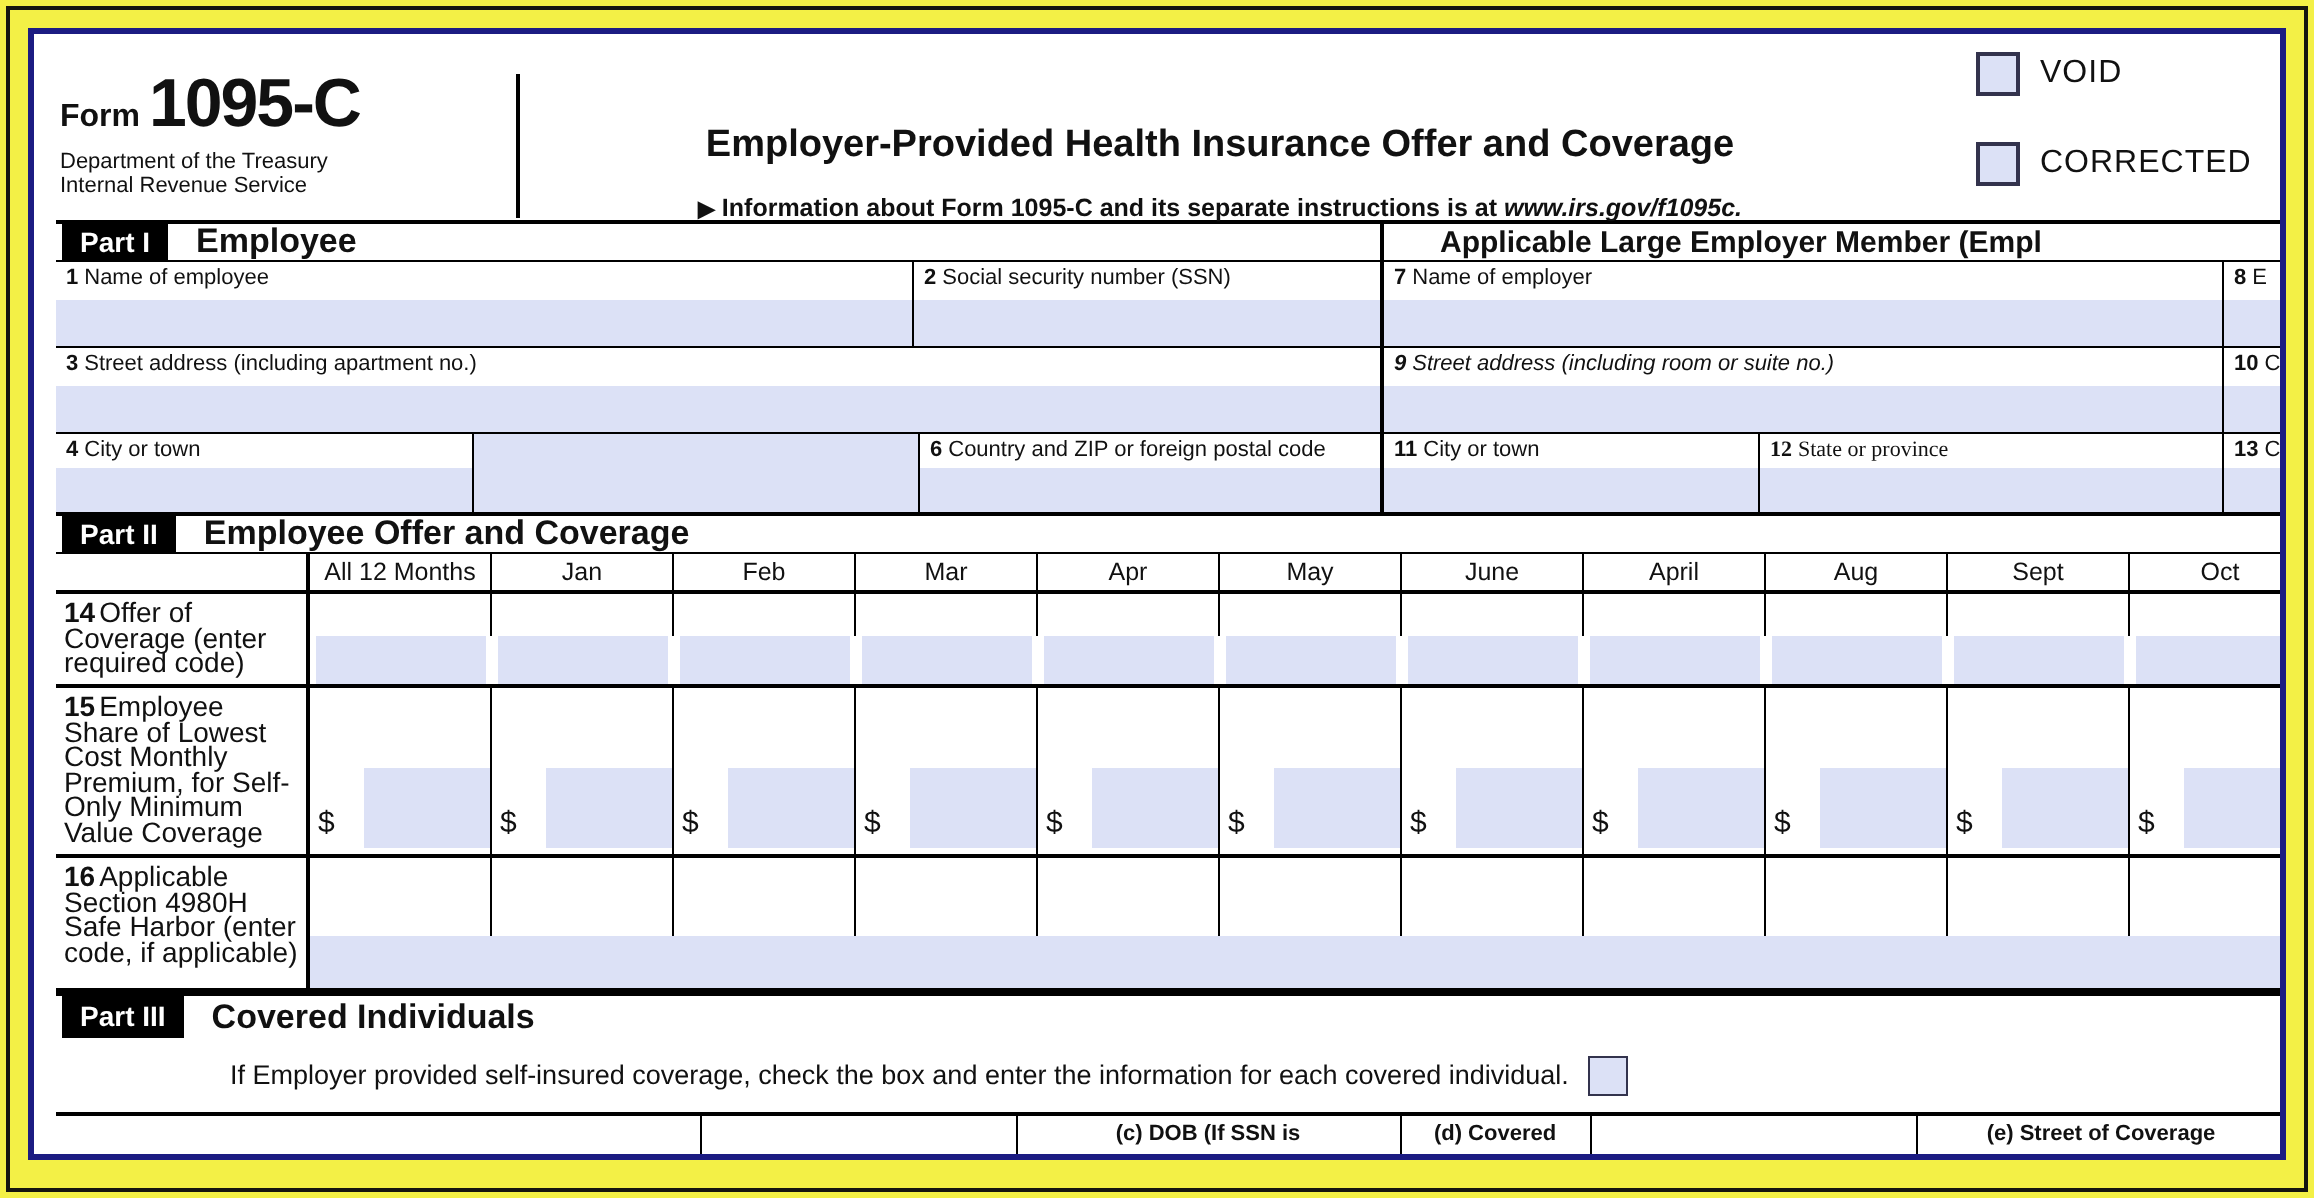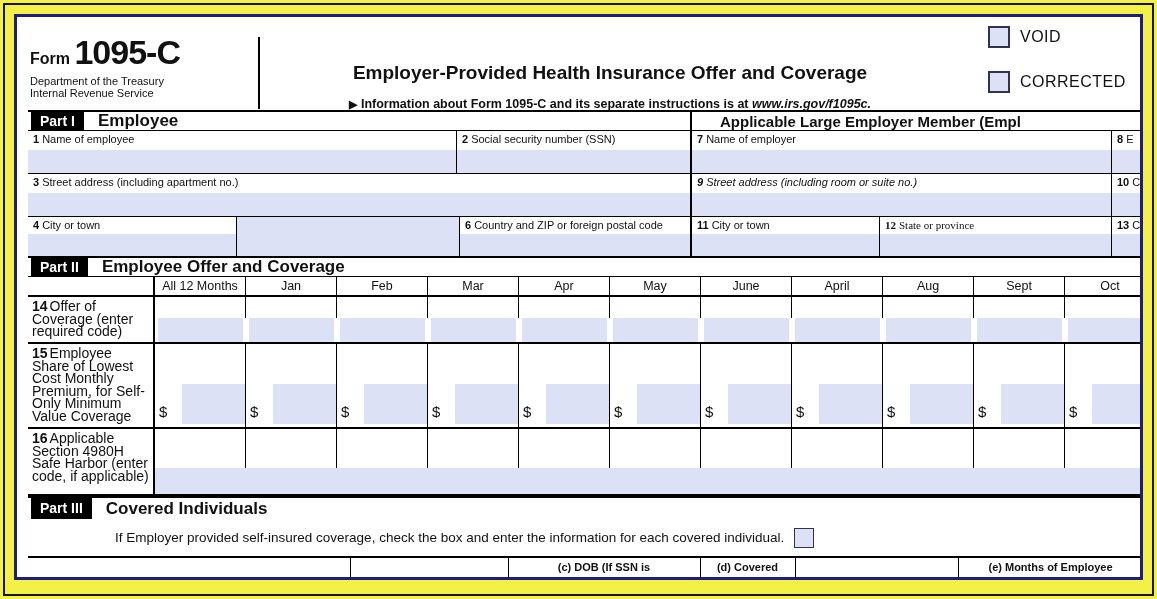--- a/index.html
+++ b/index.html
@@ -377,17 +377,17 @@
     </div>
 
     <div class="p3-frag">
       <div class="tick" style="left:322px;"></div>
       <div class="tick" style="left:480px;"></div>
       <div class="tick" style="left:672px;"></div>
       <div class="tick" style="left:767px;"></div>
       <div class="tick" style="left:930px;"></div>
       <div class="fraglbl" style="left:480px; width:192px;">(c) DOB (If SSN is</div>
       <div class="fraglbl" style="left:672px; width:95px;">(d) Covered</div>
-      <div class="fraglbl" style="left:930px; width:185px;">(e) Months of Employee</div>
+      <div class="fraglbl" style="left:930px; width:185px;">(e) Street of Coverage</div>
     </div>
 
   </div>
 </div>
 
 </body></html>

